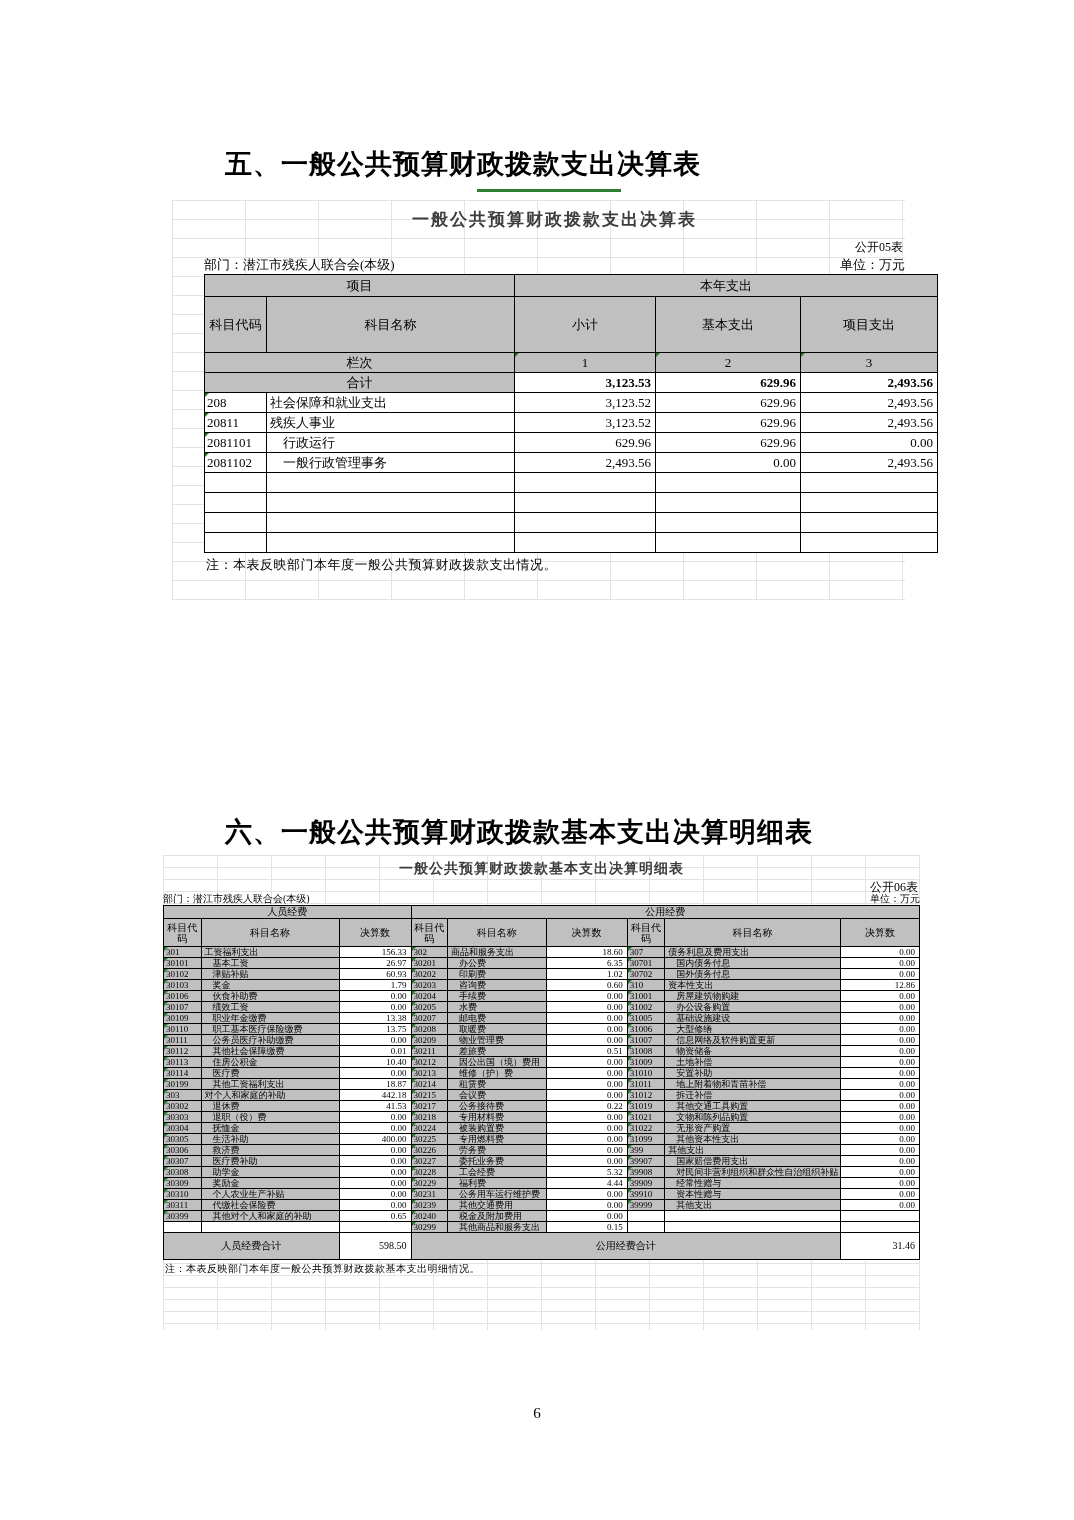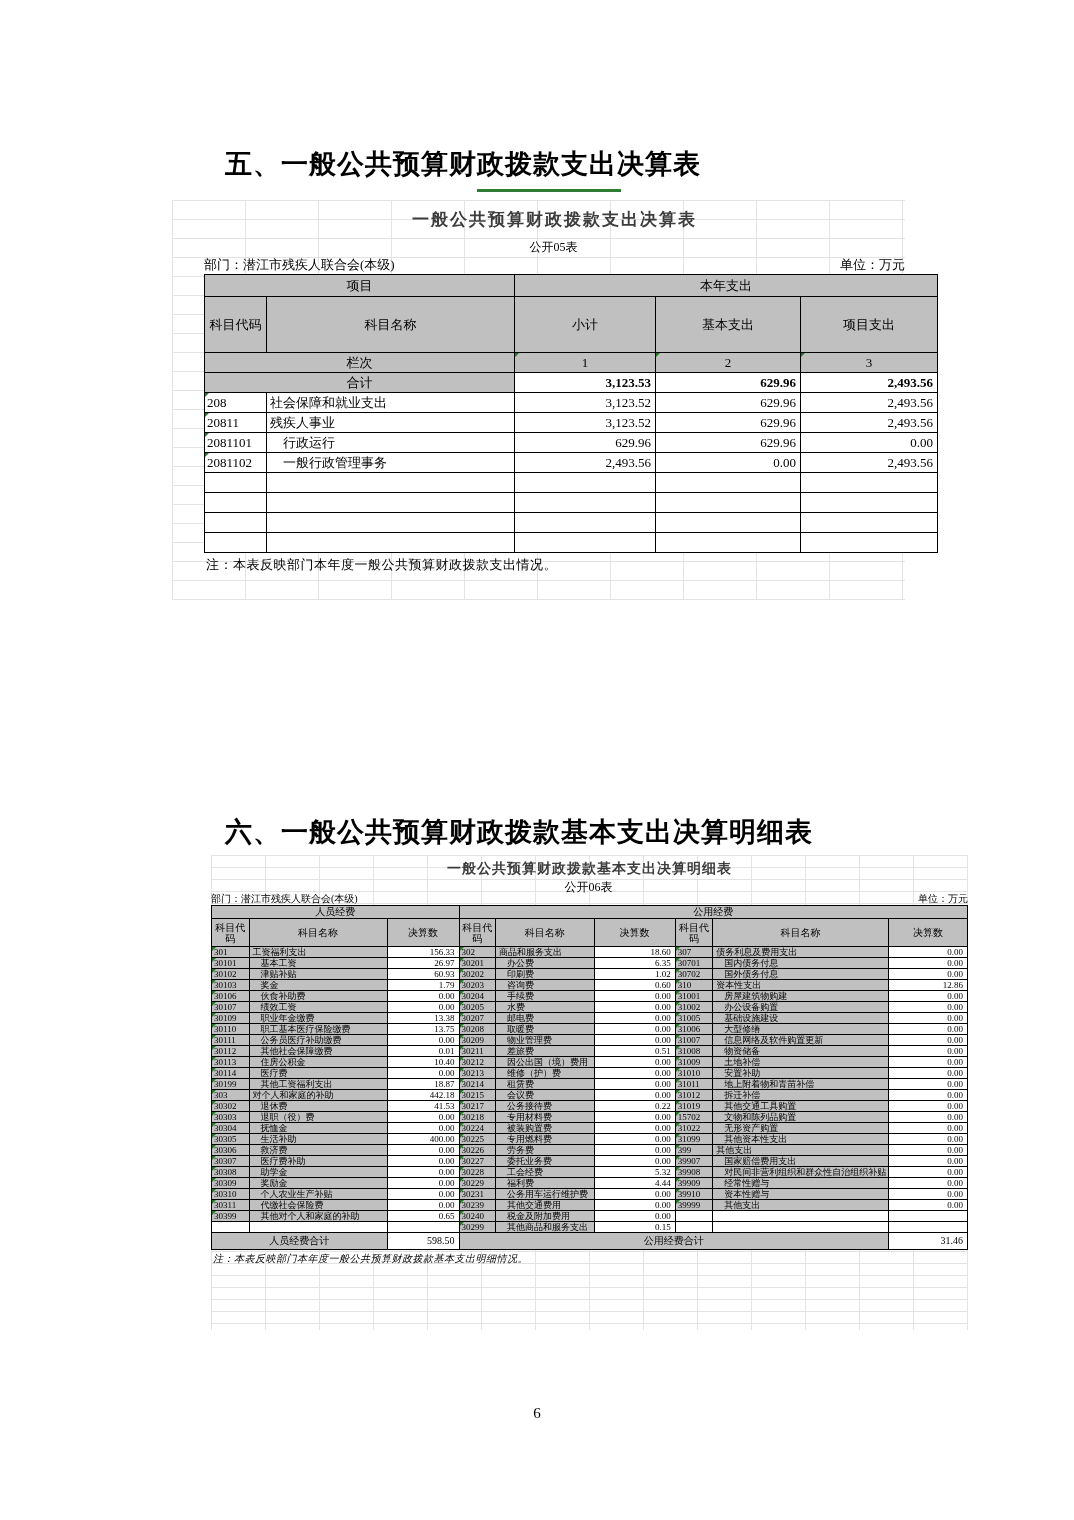--- a/index.html
+++ b/index.html
@@ -9,26 +9,26 @@
   .sec-title { position:absolute; font-family:"Liberation Sans", sans-serif; font-weight:bold; font-size:27px; color:#000; letter-spacing:1px; }
   #sec5 { left:225px; top:146px; }
   #sec6 { left:225px; top:782px;margin-top:32px; }
 
   .green-line { position:absolute; left:477px; top:189px; width:144px; height:3px; background:#2f7d32; }
 
   .sheet { position:absolute; background-color:#ffffff;
     background-image: linear-gradient(to right,#e3e3e3 1px,transparent 1px),
                       linear-gradient(to bottom,#e3e3e3 1px,transparent 1px); }
   #sheet5 { left:172px; top:200px; width:733px; height:400px; background-size:73px 19px;padding-left:32px; }
-  #sheet6 { left:163px; top:855px; width:757px; height:475px; background-size:54px 12px;margin-left:48px; }
+  #sheet6 { left:163px; top:855px; width:757px; height:475px; background-size:54px 12px; }
 
   .sheet-title { text-align:center; color:#3d3d3d; font-weight:bold; }
   #sheet5 .sheet-title { height:38px; line-height:40px; font-size:17px; letter-spacing:2px; }
   #sheet6 .sheet-title { height:26px; line-height:28px; font-size:14px; letter-spacing:1px; }
-  .doc-code { text-align:center; }
+  .doc-code { text-align:right; }
   #sheet5 .doc-code { height:18px; line-height:18px; font-size:12px; padding-right:2px; }
   #sheet6 .doc-code { height:12px; line-height:12px; font-size:12px; padding-right:2px; }
   .dept-row { display:flex; justify-content:space-between; }
   #sheet5 .dept-row { height:18px; line-height:18px; font-size:13px; }
   #sheet6 .dept-row { height:12px; line-height:12px; font-size:10px; }
 
   table { border-collapse:collapse; table-layout:fixed; width:100%; }
   td { border:1px solid #000; background:#fff; overflow:hidden; white-space:nowrap; position:relative; }
   .hd { background:#c0c0c0; text-align:center; }
   .num { text-align:right; padding-right:4px; }
@@ -39,29 +39,29 @@
   
   #t5 td { height:20px; font-size:13px; }
   #t5 .hrow1 td { height:22px; font-size:13px; }
   #t5 .hrow2 td { height:56px; font-size:13px; }
   #t5 .ind { padding-left:16px; }
 
   
   #t6 td { height:11px; font-size:9px; line-height:10px; padding-top:0; padding-bottom:0; }
   #t6 .grow td { height:13px; font-size:10px; }
   #t6 .hrow td { height:28px; font-size:10px; white-space:normal; line-height:11px; }
-  #t6 .frow td { height:17px; font-size:10px; }
+  #t6 .frow td { height:27px; font-size:10px; }
   #t6 .ind { padding-left:11px; }
 
   
   .gt::before { content:""; position:absolute; top:0; left:0;
     border-top:4px solid #1f7a1f; border-right:4px solid transparent; }
 
   .note { font-size:13px; margin-top:3px; padding-left:2px; letter-spacing:0.5px; }
-  #sheet6 .note { font-size:10px; margin-top:2px;font-style:italic; }
+  #sheet6 .note { font-size:10px; margin-top:2px; }
 
   .page-num { position:absolute; left:0; right:0; top:1405px; text-align:center; font-size:15px; }
 </style>
 </head>
 <body>
 
 <div class="green-line"></div>
 
 <h1 id="sec5" class="sec-title">五、一般公共预算财政拨款支出决算表</h1>
 
@@ -371,21 +371,21 @@
           <td class="nm hd ind">其他交通工具购置</td>
           <td class="num">0.00</td>
         </tr>
         <tr>
           <td class="cd hd gt">30303</td>
           <td class="nm hd ind">退职（役）费</td>
           <td class="num">0.00</td>
           <td class="cd hd gt">30218</td>
           <td class="nm hd ind">专用材料费</td>
           <td class="num">0.00</td>
-          <td class="cd hd gt">15702</td>
+          <td class="cd hd gt">31021</td>
           <td class="nm hd ind">文物和陈列品购置</td>
           <td class="num">0.00</td>
         </tr>
         <tr>
           <td class="cd hd gt">30304</td>
           <td class="nm hd ind">抚恤金</td>
           <td class="num">0.00</td>
           <td class="cd hd gt">30224</td>
           <td class="nm hd ind">被装购置费</td>
           <td class="num">0.00</td>

